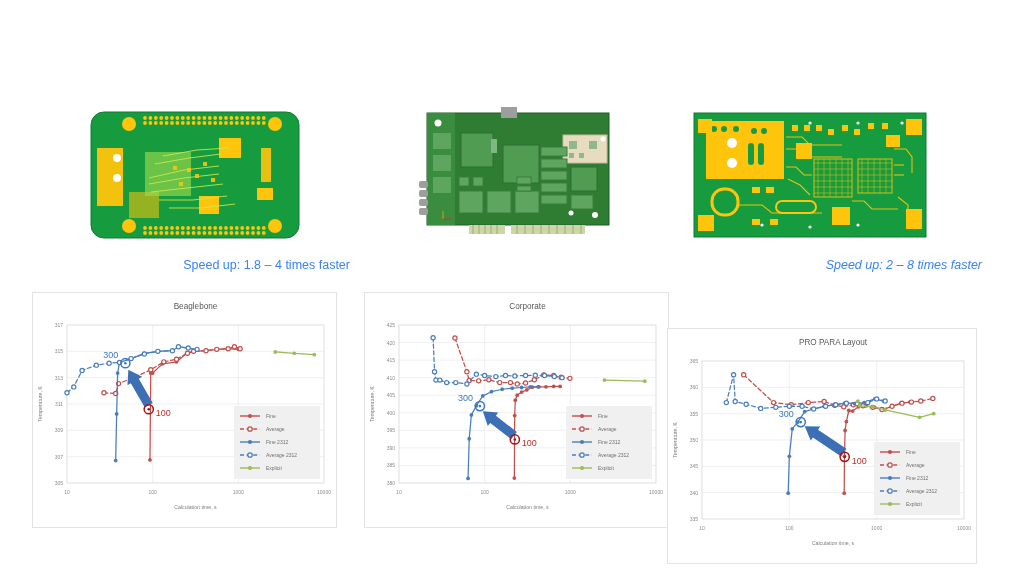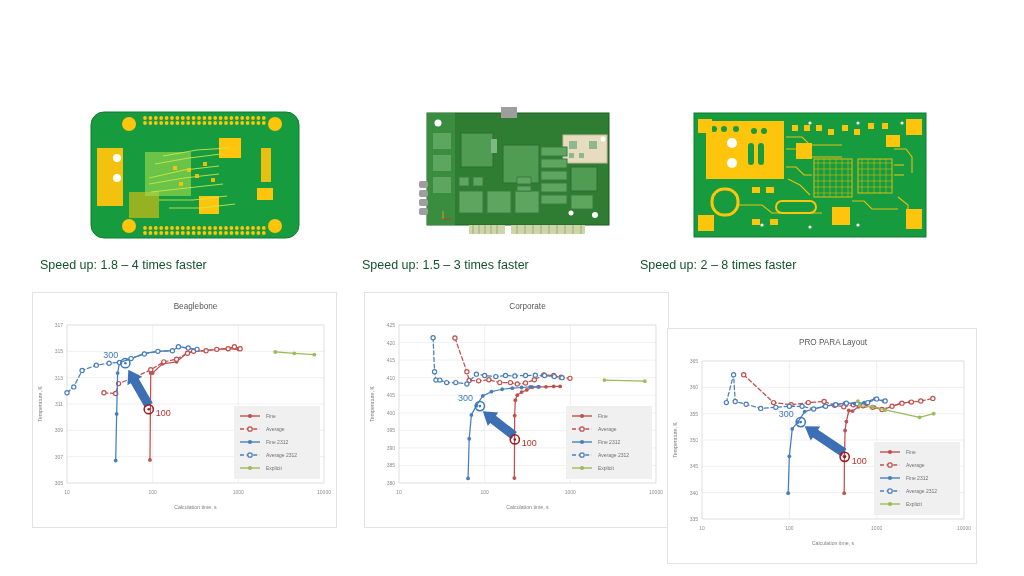--- a/index.html
+++ b/index.html
@@ -11,21 +11,21 @@
   .slide{position:absolute;inset:0;}
 
   
   .board-row{position:absolute;left:0;top:100px;width:1024px;height:160px;}
   .board-cell{position:absolute;top:0;height:150px;display:flex;align-items:center;justify-content:center;}
   .board-cell svg{display:block;}
 
   
   .caption{
     position:absolute;top:255px;height:20px;
-    font-size:12.5px;color:#14532d;text-align:left;
+    font-size:12.5px;color:#3b82f6;text-align:right;
     white-space:nowrap;line-height:20px;
   }
 
   
   .panel{
     position:absolute;top:292px;height:236px;
     background:#ffffff;border:1px solid #e2e2e2;box-sizing:border-box;
   }
   .panel svg{display:block;}
 
@@ -365,22 +365,21 @@
             <circle cx="118" cy="118" r="1.6"></circle>
           <circle cx="166" cy="116" r="1.6"></circle>
             <circle cx="70" cy="116" r="1.6"></circle>
         </g>
         <rect x="2" y="4" width="232" height="124" fill="none" stroke="#0f7a30" stroke-width="1"></rect>
       </svg>
     </div>
   </div>
 
   <div class="caption" style="left:40px;width:310px;">Speed up: 1.8 – 4 times faster</div>
-  <div class="caption" style="left:362px;width:310px;">Speed up: 1.5 – 3 times faster</div>
-  <div class="caption" style="left:640px;width:310px;">Speed up: 2 – 8 times faster</div>
+  <div class="caption" style="left:672px;width:310px;font-style:italic;">Speed up: 2 – 8 times faster</div>
 
   <div class="panel" style="left:32px;width:305px;">
     <svg width="303" height="234" viewBox="0 0 303 234">
         <text x="162.5" y="16" text-anchor="middle" class="ch-title">Beaglebone</text>
         <line x1="34" y1="190" x2="291" y2="190" class="grid"></line>
         <text x="30" y="192" text-anchor="end" class="ch-tick">305</text>
         <line x1="34" y1="163.66666666666666" x2="291" y2="163.66666666666666" class="grid"></line>
         <text x="30" y="165.66666666666666" text-anchor="end" class="ch-tick">307</text>
         <line x1="34" y1="137.33333333333334" x2="291" y2="137.33333333333334" class="grid"></line>
         <text x="30" y="139.33333333333334" text-anchor="end" class="ch-tick">309</text>

